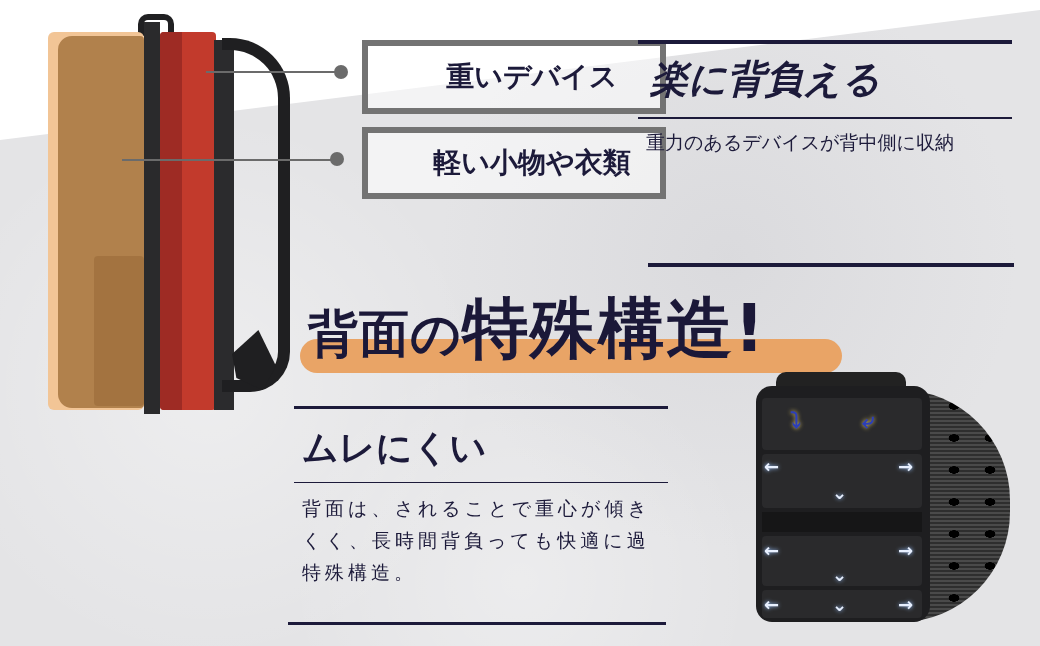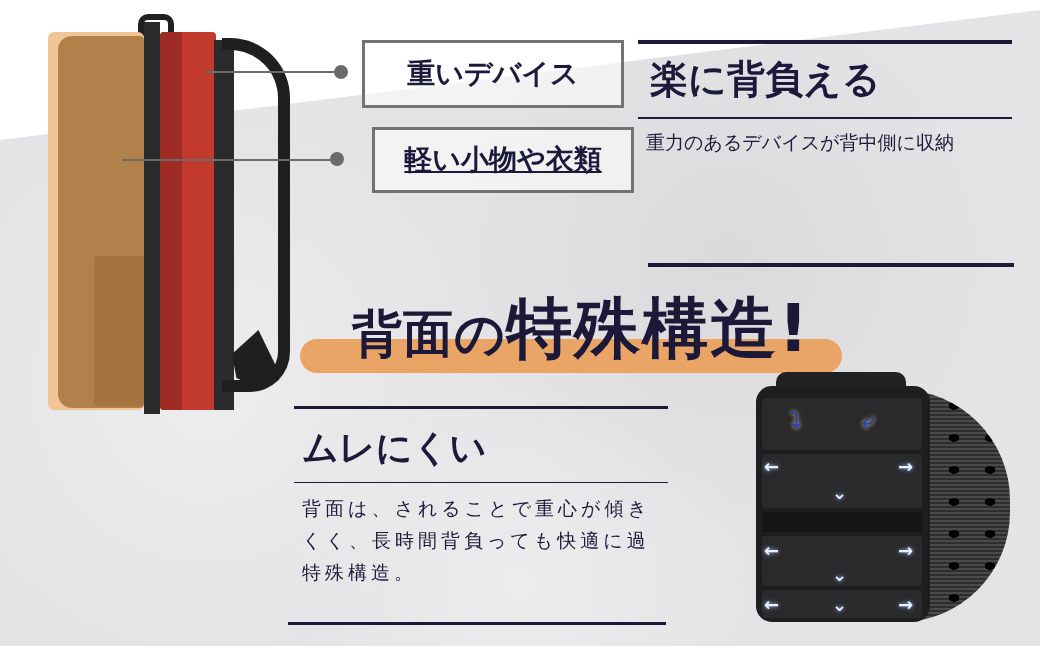--- a/index.html
+++ b/index.html
@@ -19,30 +19,30 @@
   .pack-handle{position:absolute;left:138px;top:14px;width:24px;height:16px;border:6px solid #202022;border-bottom:none;border-radius:10px 10px 0 0;}
   .pack-red{position:absolute;left:160px;top:32px;width:56px;height:378px;background:#c23a2c;border-radius:4px;}
   .pack-red-dark{position:absolute;left:160px;top:32px;width:22px;height:378px;background:#9e2b24;border-radius:4px 0 0 4px;}
   .pack-back{position:absolute;left:214px;top:40px;width:20px;height:370px;background:#2b2b2d;}
   .strap{position:absolute;left:222px;top:38px;width:56px;height:330px;border:12px solid #1f1f21;border-left:none;border-radius:0 60px 40px 0;}
   .strap-clip{position:absolute;left:232px;top:330px;width:44px;height:60px;background:#1f1f21;clip-path:polygon(0 40%,60% 0,100% 60%,70% 100%,10% 80%);}
 
   .leader{position:absolute;height:2px;background:#6b6b6b;}
   .leader-dot{position:absolute;width:14px;height:14px;border-radius:50%;background:#6b6b6b;}
 
-  .label-box{position:absolute;border:3px solid #737373;background:rgba(255,255,255,.55);display:flex;align-items:center;justify-content:center;
-    font-weight:bold;font-size:28px;color:#1c1a3a;}
+  .label-box{position:absolute;border:6px solid #737373;background:rgba(255,255,255,.55);display:flex;align-items:center;justify-content:center;
+    font-weight:bold;font-size:28px;color:#1c1a3a;padding-left:36px;}
 
   .hr{position:absolute;background:#1c1a3a;}
   .h-title{position:absolute;font-weight:bold;color:#1c1a3a;}
   .para{position:absolute;font-size:19px;line-height:32px;color:#1c1a3a;}
 
   .headline-bar{position:absolute;left:300px;top:339px;width:542px;height:34px;background:#e9a466;border-radius:17px;}
   .headline{position:absolute;left:308px;top:284px;white-space:nowrap;font-weight:bold;color:#1b1838;}
-  .headline .sm{font-size:50px;letter-spacing:1px;margin-left:44px;}
+  .headline .sm{font-size:50px;letter-spacing:1px;}
   .headline .lg{font-size:66px;letter-spacing:2px;}
 
   
   .mesh{position:absolute;left:900px;top:390px;width:110px;height:232px;border-radius:0 120px 120px 0;
     background:
       radial-gradient(ellipse 9px 6px at 50% 50%,#000 60%,transparent 62%) 0 0/36px 32px,
       repeating-linear-gradient(0deg,#4a4a4a 0 2px,#2e2e2e 2px 4px),#3a3a3a;}
   .back-pack{position:absolute;left:756px;top:386px;width:174px;height:236px;background:#1e1e20;border-radius:16px;}
   .back-top{position:absolute;left:776px;top:372px;width:130px;height:24px;background:#222;border-radius:10px 10px 0 0;}
   .panel{position:absolute;left:762px;width:160px;background:#2a2a2c;border-radius:4px;}
@@ -70,26 +70,26 @@
 </div>
 
 <div class="leader" style="left:206px;top:71px;width:136px;"></div>
 <div class="leader-dot" style="left:334px;top:65px;"></div>
 <div class="leader" style="left:122px;top:159px;width:216px;"></div>
 <div class="leader-dot" style="left:330px;top:152px;"></div>
 
 <div class="label-box" style="left:362px;top:40px;width:256px;height:62px;">
   <span>重いデバイス</span>
 </div>
-<div class="label-box" style="left:372px;top:127px;width:256px;height:60px;text-decoration:underline;">
+<div class="label-box" style="left:362px;top:127px;width:256px;height:60px;">
   <span>軽い小物や衣類</span>
 </div>
 
 <div class="hr" style="left:638px;top:40px;width:374px;height:4px;"></div>
-<div class="h-title" style="left:650px;top:54px;font-size:38px;">楽に背負える</div>
+<div class="h-title" style="left:650px;top:54px;font-size:38px;font-style:italic;">楽に背負える</div>
 <div class="hr" style="left:638px;top:117px;width:374px;height:2px;"></div>
 <div class="para" style="left:646px;top:126px;width:370px;">
   <div>重力のあるデバイスが背中側に収納</div>
 </div>
 <div class="hr" style="left:648px;top:263px;width:366px;height:4px;"></div>
 
 <div class="headline-bar"></div>
 <div class="headline">
   <span class="sm">背面の</span><span class="lg">特殊構造!</span>
 </div>

